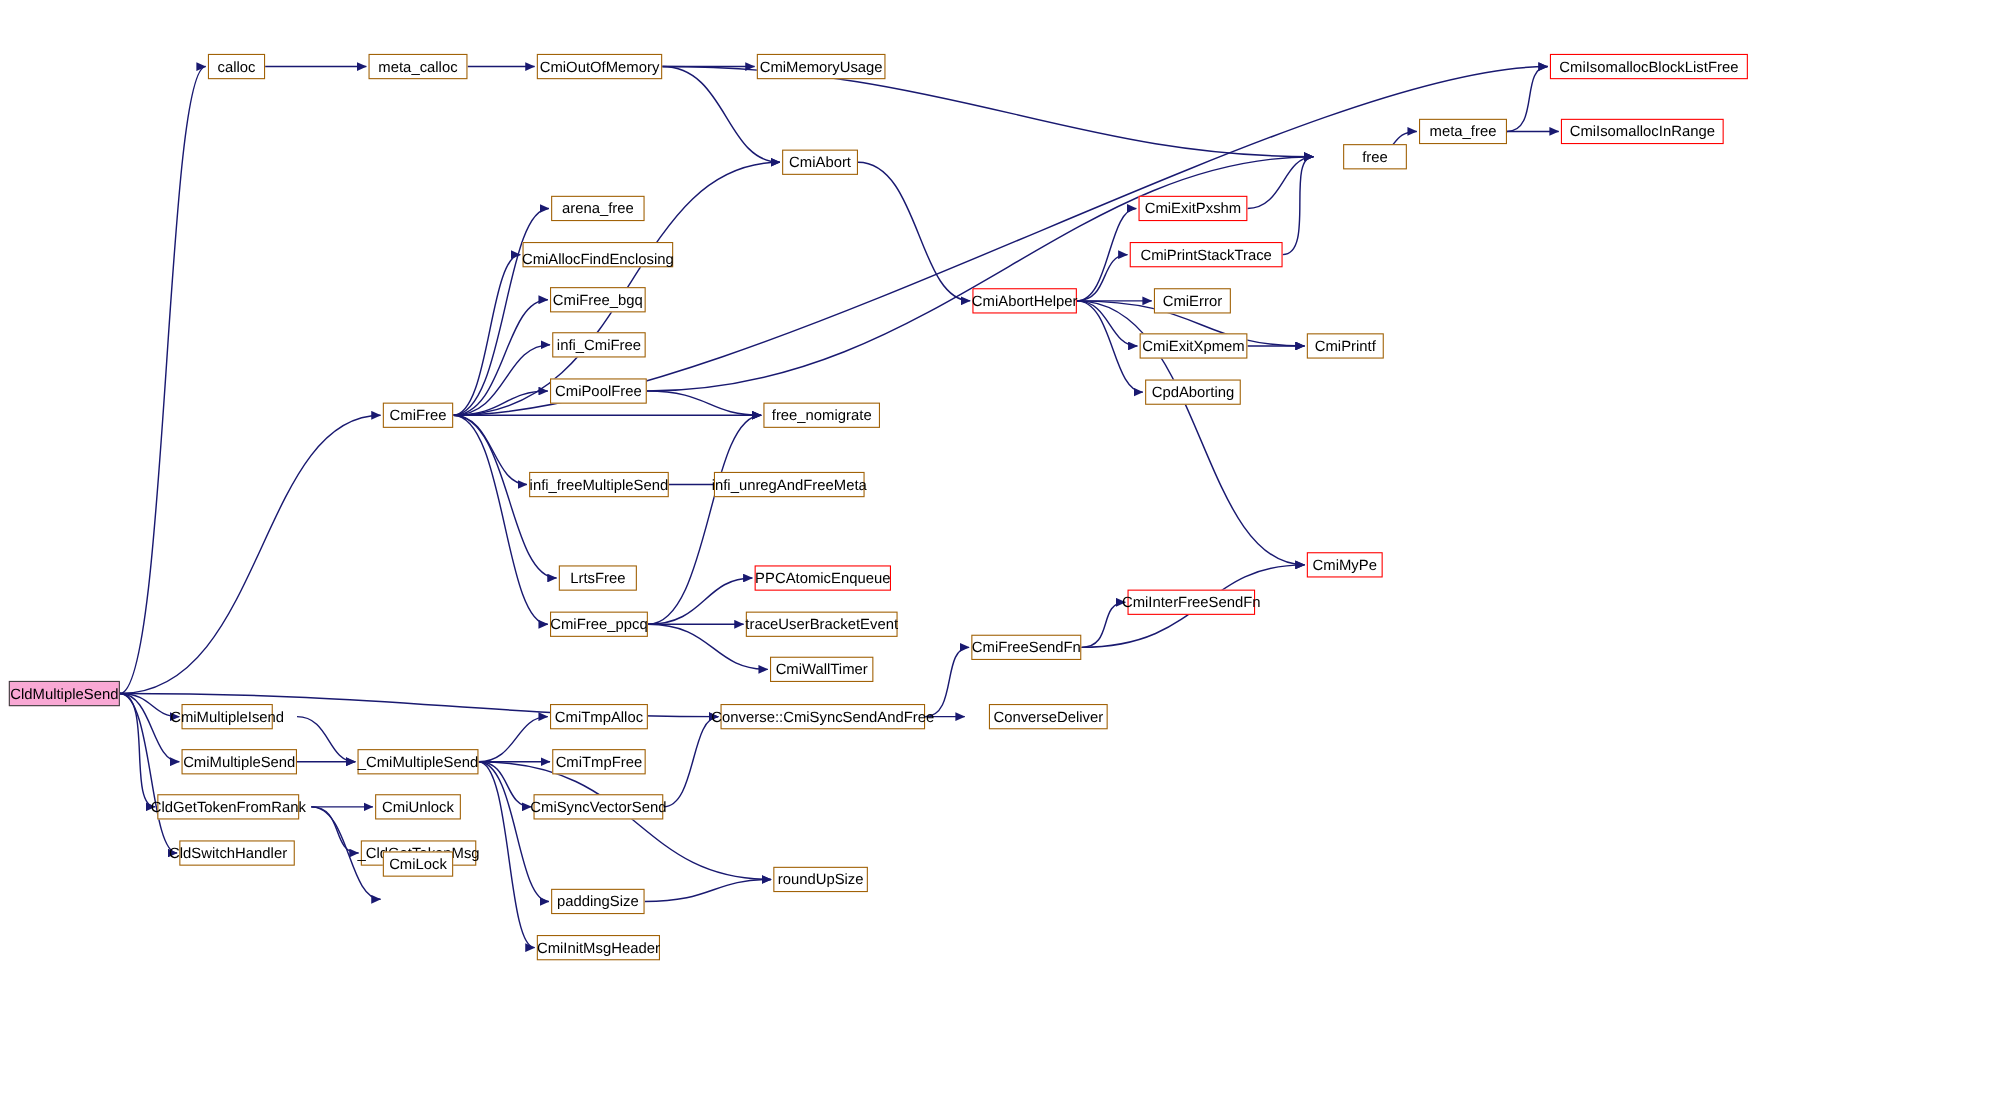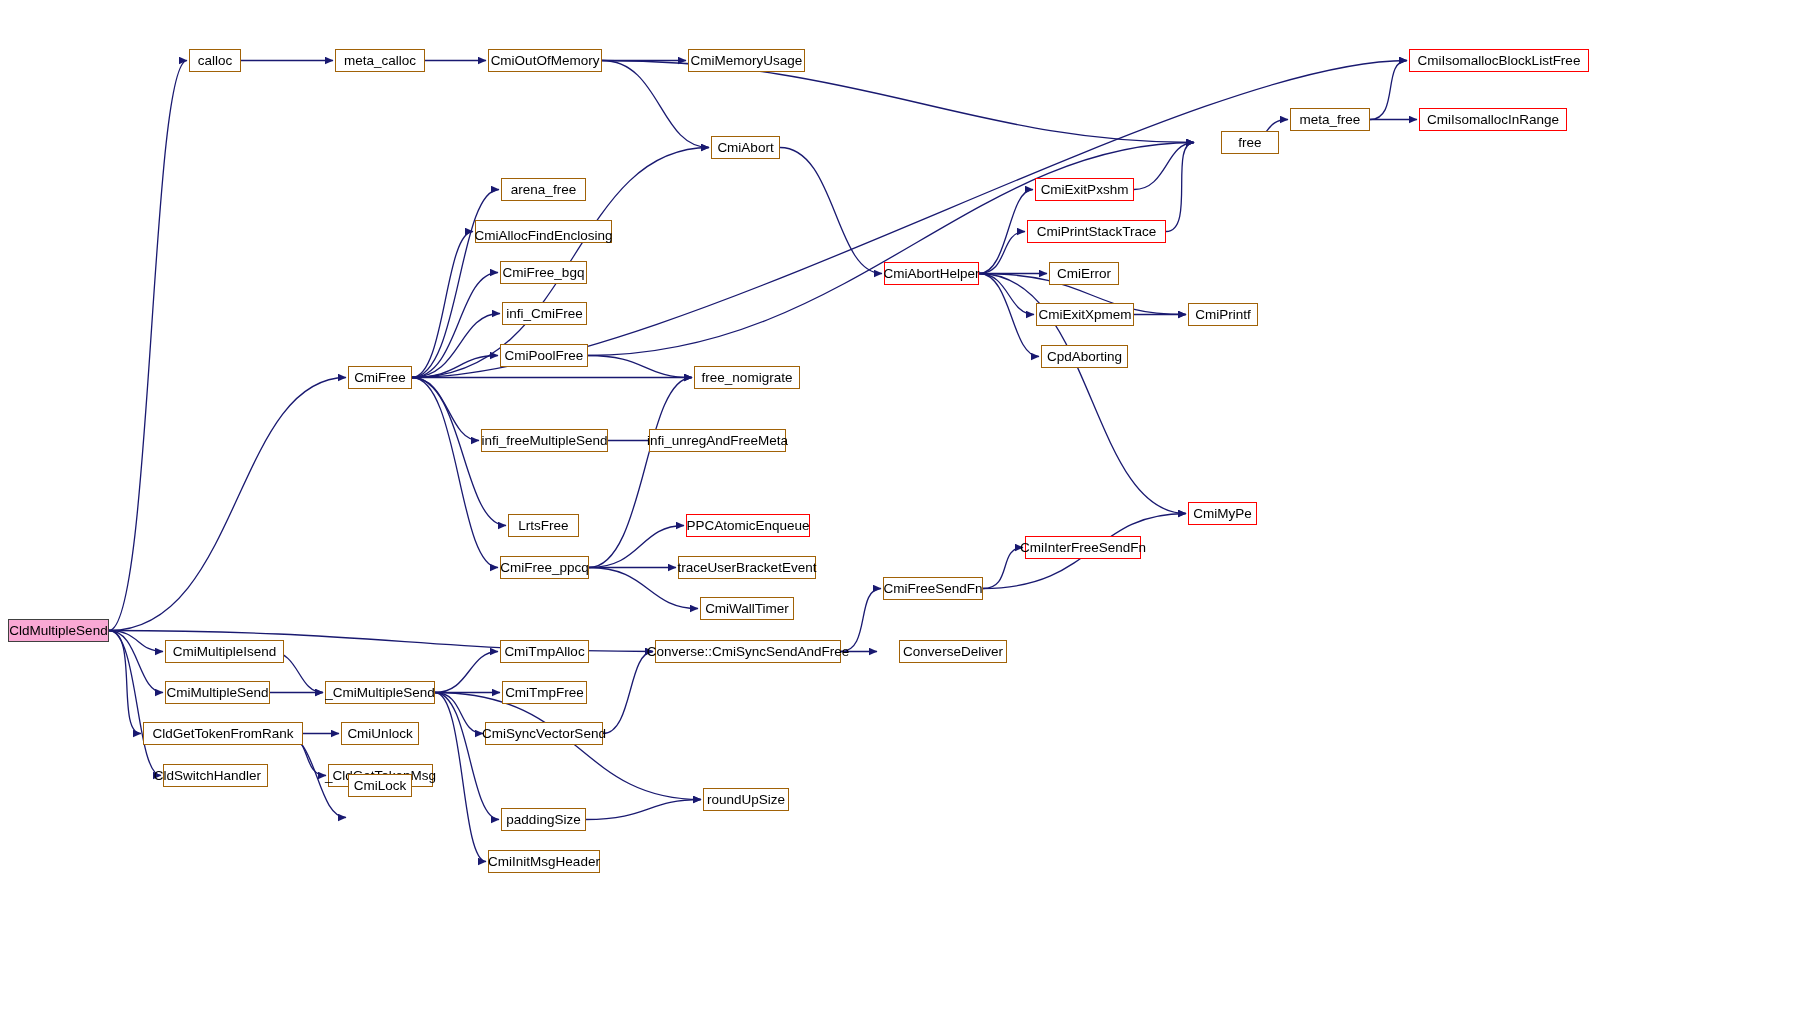--- a/index.html
+++ b/index.html
@@ -201,42 +201,42 @@
       </div>
       <div class="node" style="left: 678px; top: 556px; width: 138px;">
         <span>traceUserBracketEvent</span>
       </div>
       <div class="node" style="left: 883px; top: 577px; width: 100px;">
         <span>CmiFreeSendFn</span>
       </div>
       <div class="node" style="left: 700px; top: 597px; width: 94px;">
         <span>CmiWallTimer</span>
       </div>
-      <div class="node" style="left: 165px; top: 640px; width: 119px;">
+      <div class="node" style="left: 165px; top: 640px; width: 83px;">
         <span>CmiMultipleIsend</span>
       </div>
       <div class="node" style="left: 500px; top: 640px; width: 89px;">
         <span>CmiTmpAlloc</span>
       </div>
       <div class="node" style="left: 655px; top: 640px; width: 186px;">
         <span>Converse::CmiSyncSendAndFree</span>
       </div>
       <div class="node" style="left: 879px; top: 640px; width: 108px; margin-left: 20px;">
         <span>ConverseDeliver</span>
       </div>
       <div class="node" style="left: 165px; top: 681px; width: 105px;">
         <span>CmiMultipleSend</span>
       </div>
       <div class="node" style="left: 325px; top: 681px; width: 110px;">
         <span>_CmiMultipleSend</span>
       </div>
       <div class="node" style="left: 502px; top: 681px; width: 85px;">
         <span>CmiTmpFree</span>
       </div>
-      <div class="node" style="left: 143px; top: 722px; width: 160px;">
+      <div class="node" style="left: 143px; top: 722px; width: 129px;">
         <span>CldGetTokenFromRank</span>
       </div>
       <div class="node" style="left: 341px; top: 722px; width: 78px;">
         <span>CmiUnlock</span>
       </div>
       <div class="node" style="left: 485px; top: 722px; width: 118px;">
         <span>CmiSyncVectorSend</span>
       </div>
       <div class="node" style="left: 163px; top: 764px; width: 105px; justify-content: flex-end;">
         <span>CldSwitchHandler</span>

